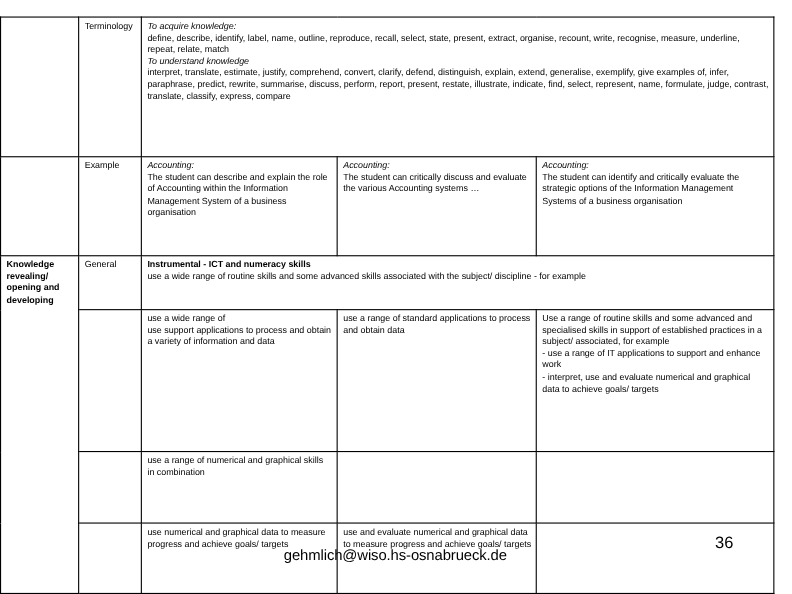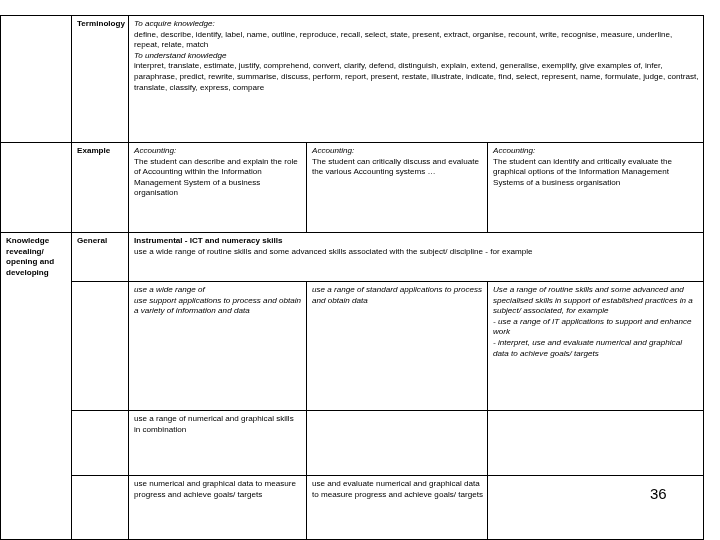--- a/index.html
+++ b/index.html
@@ -42,21 +42,21 @@
   }
 
   
   col.c-axis   { width: 71px; }
   col.c-type   { width: 57px; }
   col.c-lvl1   { width: 178px; }
   col.c-lvl2   { width: 181px; }
   col.c-lvl3   { width: 216px; }
 
   .hdr {
-    font-weight: bold;
+    font-weight: normal;
     font-size: 8.1px;
     line-height: 10.4px;
   }
   .axis-label {
     font-weight: bold;
     font-size: 8.1px;
     line-height: 10.4px;
   }
   .ital {
     font-style: italic;
@@ -65,21 +65,21 @@
     font-weight: bold;
   }
   .blank { }
 
   .line { display: block; }
 
   
   tr.r-term td   { height: 120px; }
   tr.r-exmp td   { height: 83px; }
   tr.r-gen td    { height: 42px; margin-left: 32px; }
-  tr.r-apps td   { height: 122px; font-style: italic; }
+  tr.r-apps td   { height: 122px; }
   tr.r-comb td   { height: 58px; }
   tr.r-meas td   { height: 57px; }
 
   .pagenum {
     position: absolute;
     left: 650px;
     top: 485px;
     font-size: 15px;
     font-family: "Liberation Sans", sans-serif;
     color: #000000;
@@ -128,21 +128,21 @@
         <td>
           <span class="line ital">Accounting:</span>
           <span class="line">The student can describe and explain the role of Accounting within the Information Management System of a business organisation</span>
         </td>
         <td>
           <span class="line ital">Accounting:</span>
           <span class="line">The student can critically discuss and evaluate the various Accounting systems …</span>
         </td>
         <td>
           <span class="line ital">Accounting:</span>
-          <span class="line">The student can identify and critically evaluate the graphical options of the Information Management Systems of a business organisation</span>
+          <span class="line">The student can identify and critically evaluate the strategic options of the Information Management Systems of a business organisation</span>
         </td>
       </tr>
 
       <tr class="r-gen">
         <td rowspan="4" class="axis-label">Knowledge revealing/ opening and developing</td>
         <td class="hdr">General</td>
         <td colspan="3">
           <span class="line ital-bold">Instrumental - ICT and numeracy skills</span>
           <span class="line">use a wide range of routine skills and some advanced skills associated with the subject/ discipline - for example</span>
         </td>
@@ -180,15 +180,16 @@
         </td>
         <td>
           <span class="line">use and evaluate numerical and graphical data to measure progress and achieve goals/ targets</span>
         </td>
         <td></td>
       </tr>
 
     </tbody>
   </table>
 
+  <div class="watermark">gehmlich@wiso.hs-osnabrueck.de</div>
   <div class="pagenum">36</div>
 
 </div>
 
 </body></html>

